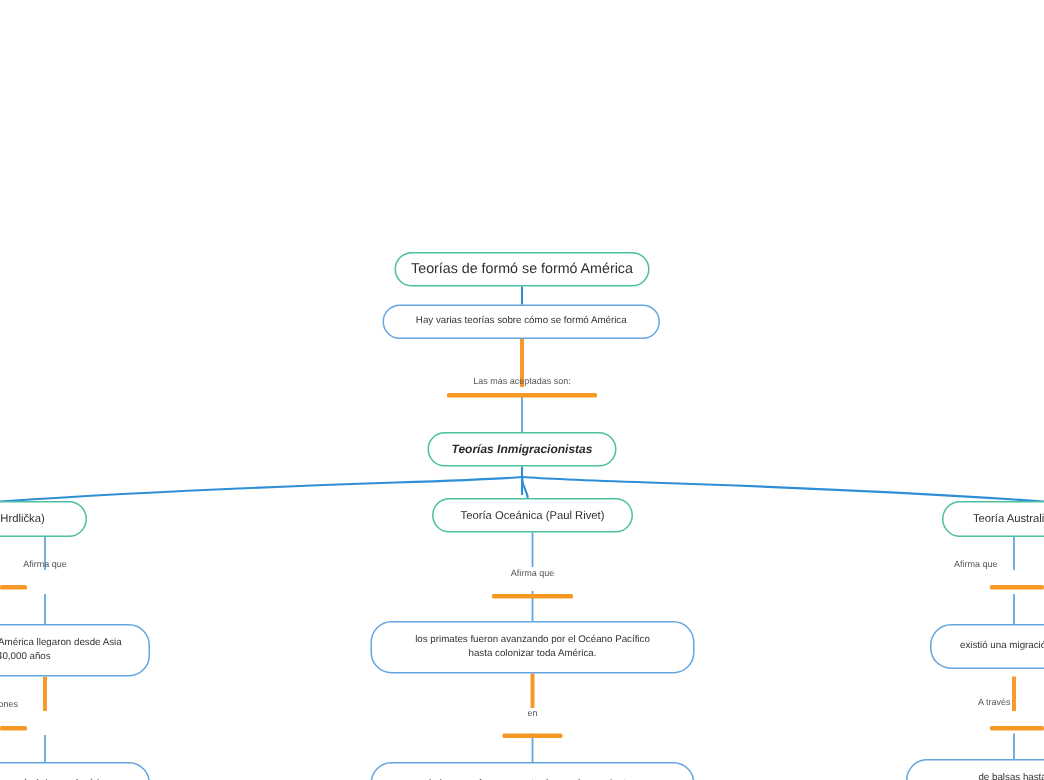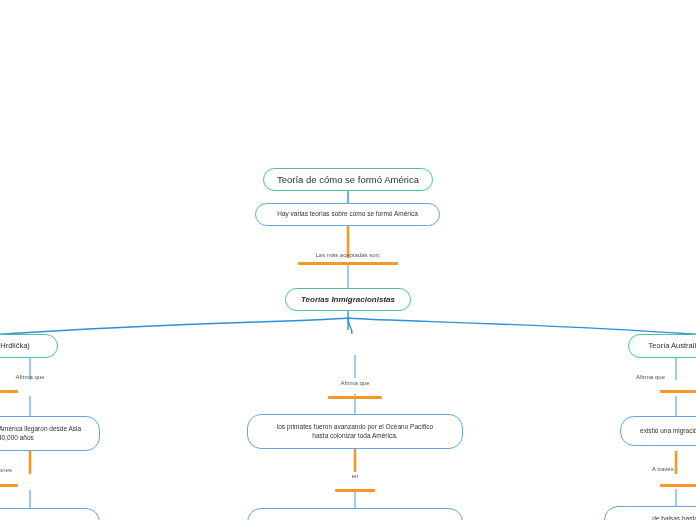--- a/index.html
+++ b/index.html
@@ -110,21 +110,21 @@
     <path d="M30,396 L30,416" stroke="#63a6e0" stroke-width="1.2" fill="none"></path>
     <path d="M30,451 L30,474" stroke="#f79824" stroke-width="2.6" fill="none"></path>
     <path d="M30,490 L30,510" stroke="#63a6e0" stroke-width="1.2" fill="none"></path>
 
     <path d="M676,358 L676,380" stroke="#63a6e0" stroke-width="1.2" fill="none"></path>
     <path d="M676,396 L676,416" stroke="#63a6e0" stroke-width="1.2" fill="none"></path>
     <path d="M676,451 L676,474" stroke="#f79824" stroke-width="2.6" fill="none"></path>
     <path d="M676,489 L676,506" stroke="#63a6e0" stroke-width="1.2" fill="none"></path>
   </svg>
 
-  <div class="node root" style="left:263px; top:168px; width:170px; height:23px;">Teoría de cómo se formó América</div>
+  <div class="node root" style="left:263px; top:168px; width:170px; height:23px;">Teorías de formó se formó América</div>
 
   <div class="node blue" style="left:255px; top:203px; width:185px; height:23px; font-size:6.5px;">Hay varias teorías sobre cómo se formó América</div>
 
   <div class="connector-label" style="left:288px; top:252px; width:120px;">Las más aceptadas son:</div>
   <div class="orange-bar" style="left:298px; top:262px; width:100px;"></div>
 
   <div class="node branch" style="left:285px; top:288px; width:126px; height:23px;">Teorías Inmigracionistas</div>
 
   <div class="node theory" style="left:-98px; top:334px; width:156px; height:24px;">Teoría Asiática (Aleš Hrdlička)</div>
 
@@ -132,20 +132,21 @@
   <div class="orange-bar" style="left:0px; top:390px; width:18px;"></div>
 
   <div class="node blue" style="left:-100px; top:416px; width:200px; height:35px; font-size:6.5px;">los primeros pobladores de América llegaron desde Asia
 hace unos 40,000 años</div>
 
   <div class="connector-label" style="left:-88px; top:467px; width:100px; text-align:right;">a través de las migraciones</div>
   <div class="orange-bar" style="left:0px; top:484px; width:18px;"></div>
 
   <div class="node blue" style="left:-96px; top:508px; width:196px; height:30px; font-size:6.5px;">el estrecho de Bering, que unía Asia con América</div>
 
+  <div class="node theory" style="left:288px; top:332px; width:134px; height:23px;">Teoría Oceánica (Paul Rivet)</div>
 
   <div class="connector-label" style="left:305px; top:380px; width:100px;">Afirma que</div>
   <div class="orange-bar" style="left:328px; top:396px; width:54px;"></div>
 
   <div class="node blue" style="left:247px; top:414px; width:216px; height:35px; font-size:6.5px;">los primates fueron avanzando por el Océano Pacífico
 hasta colonizar toda América.</div>
 
   <div class="connector-label" style="left:305px; top:473px; width:100px;">en</div>
   <div class="orange-bar" style="left:335px; top:489px; width:40px;"></div>
 

